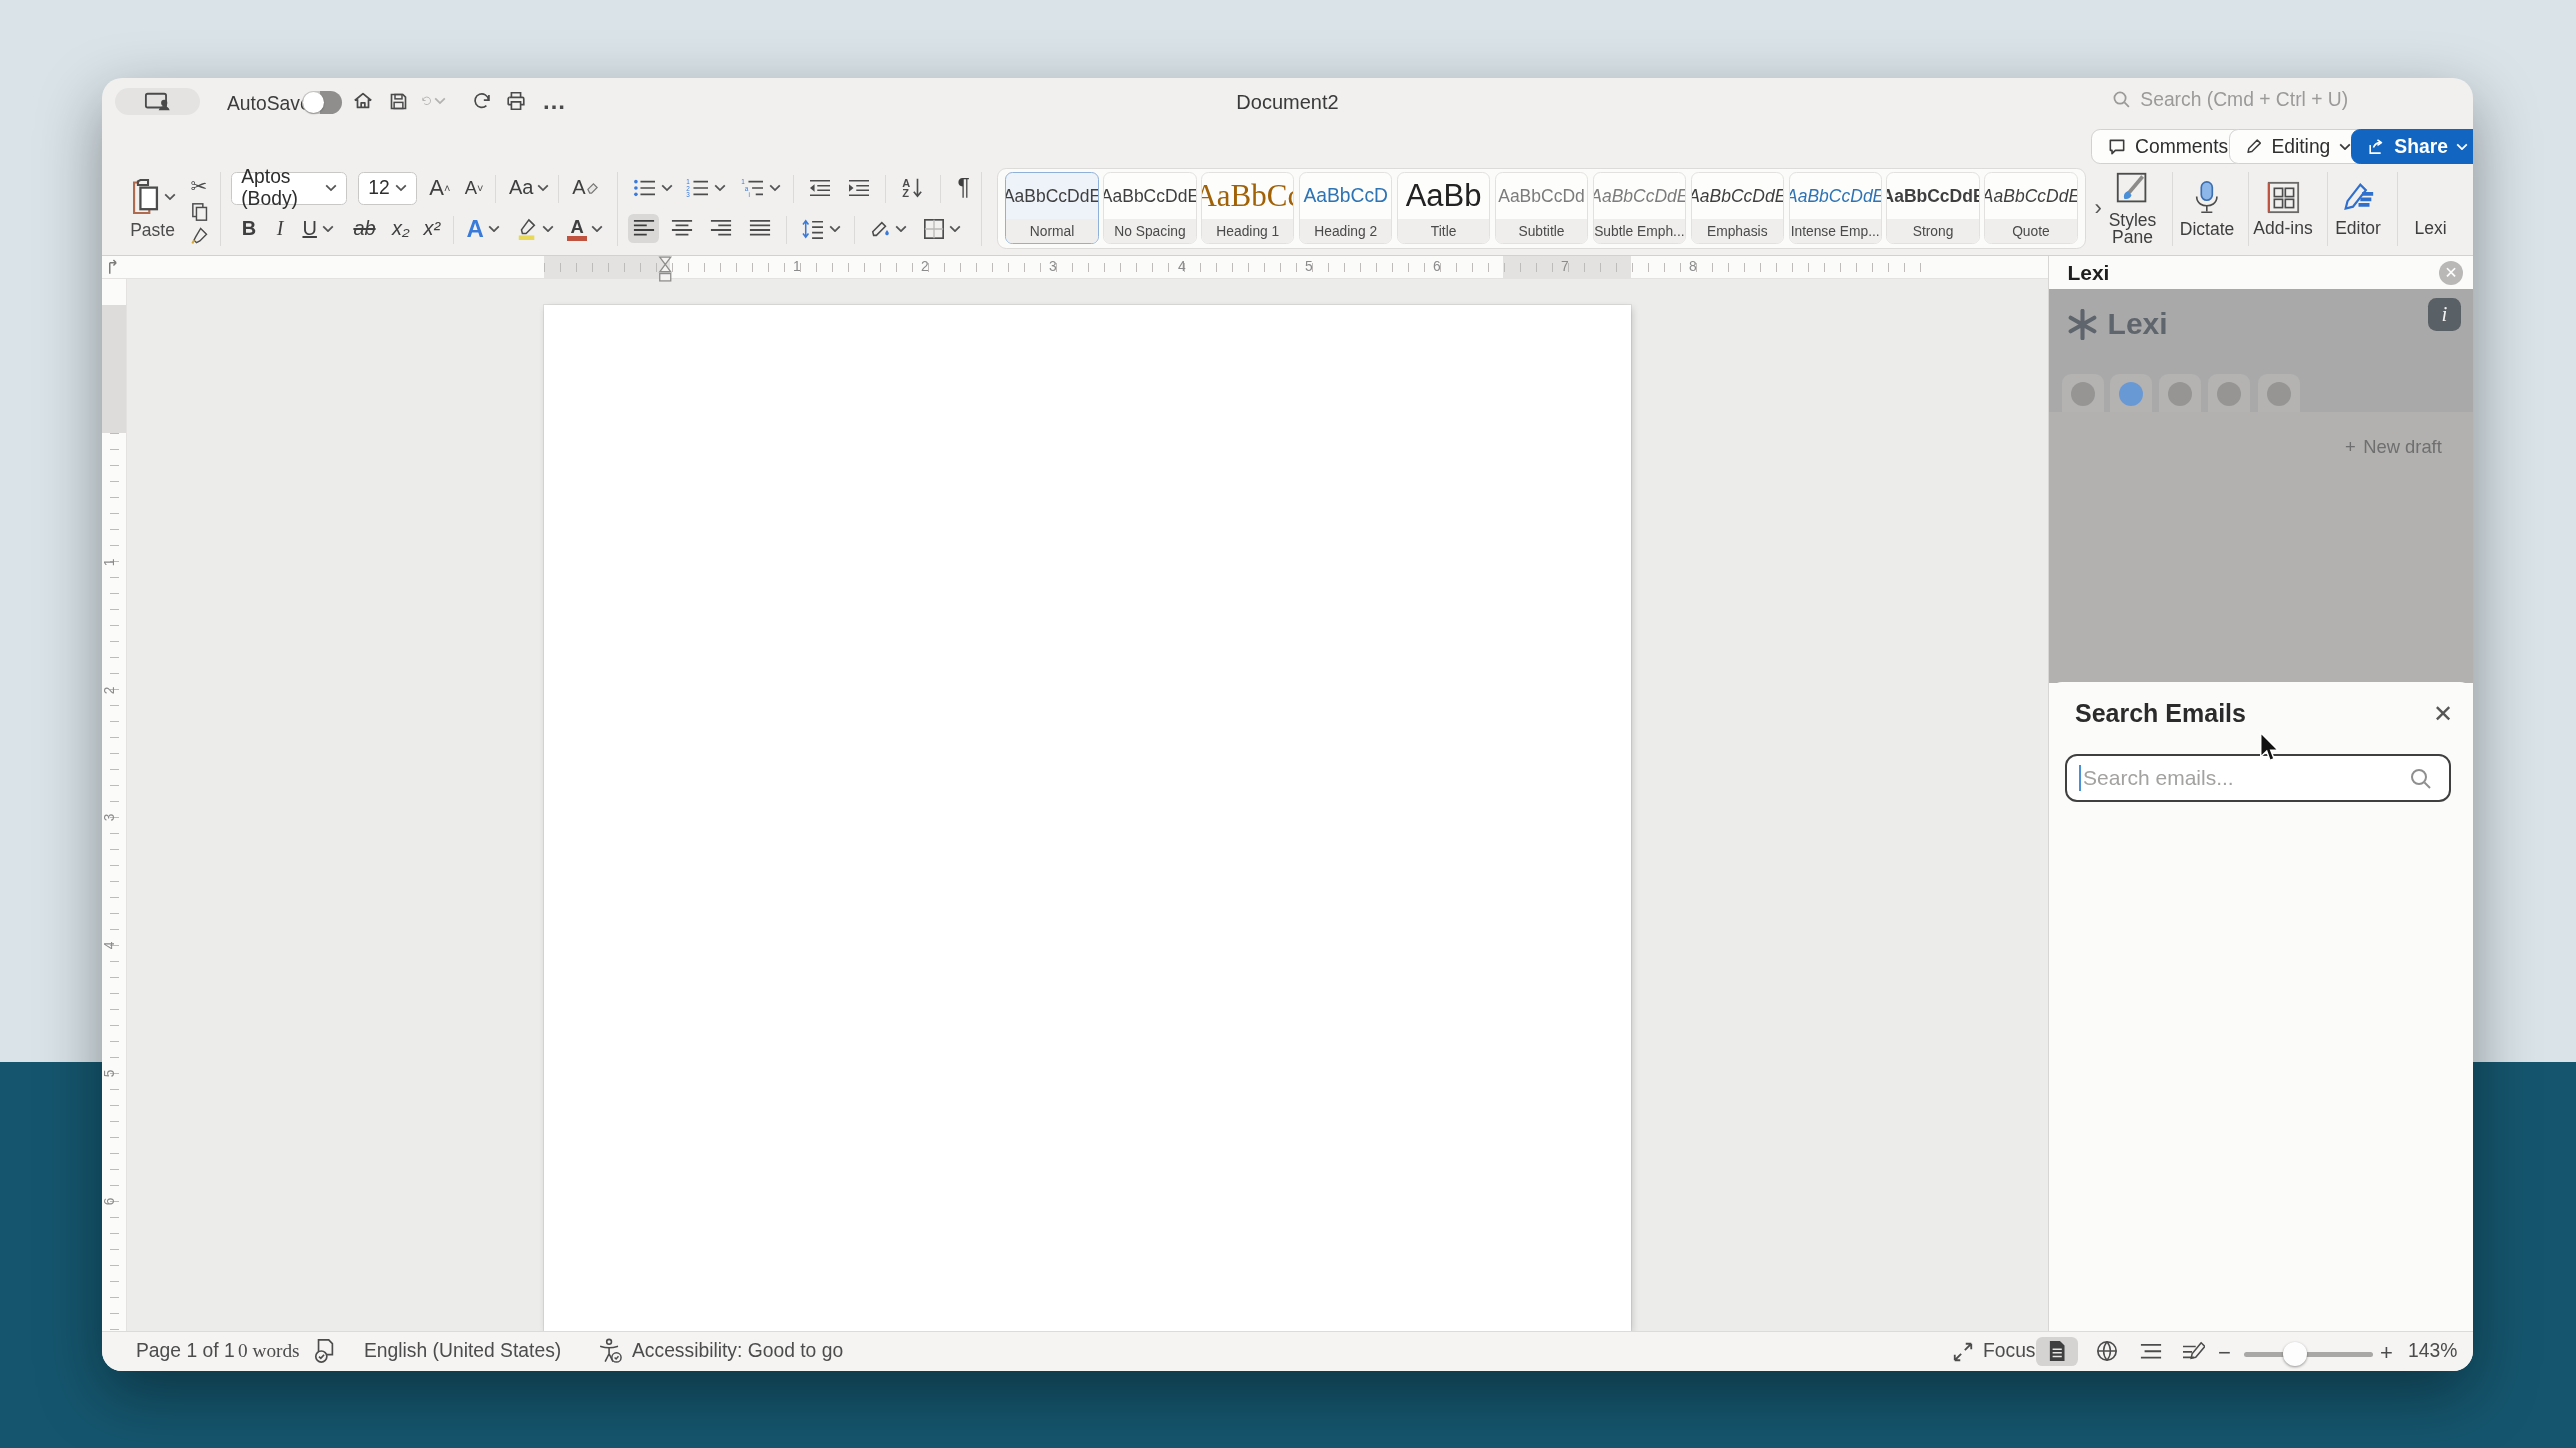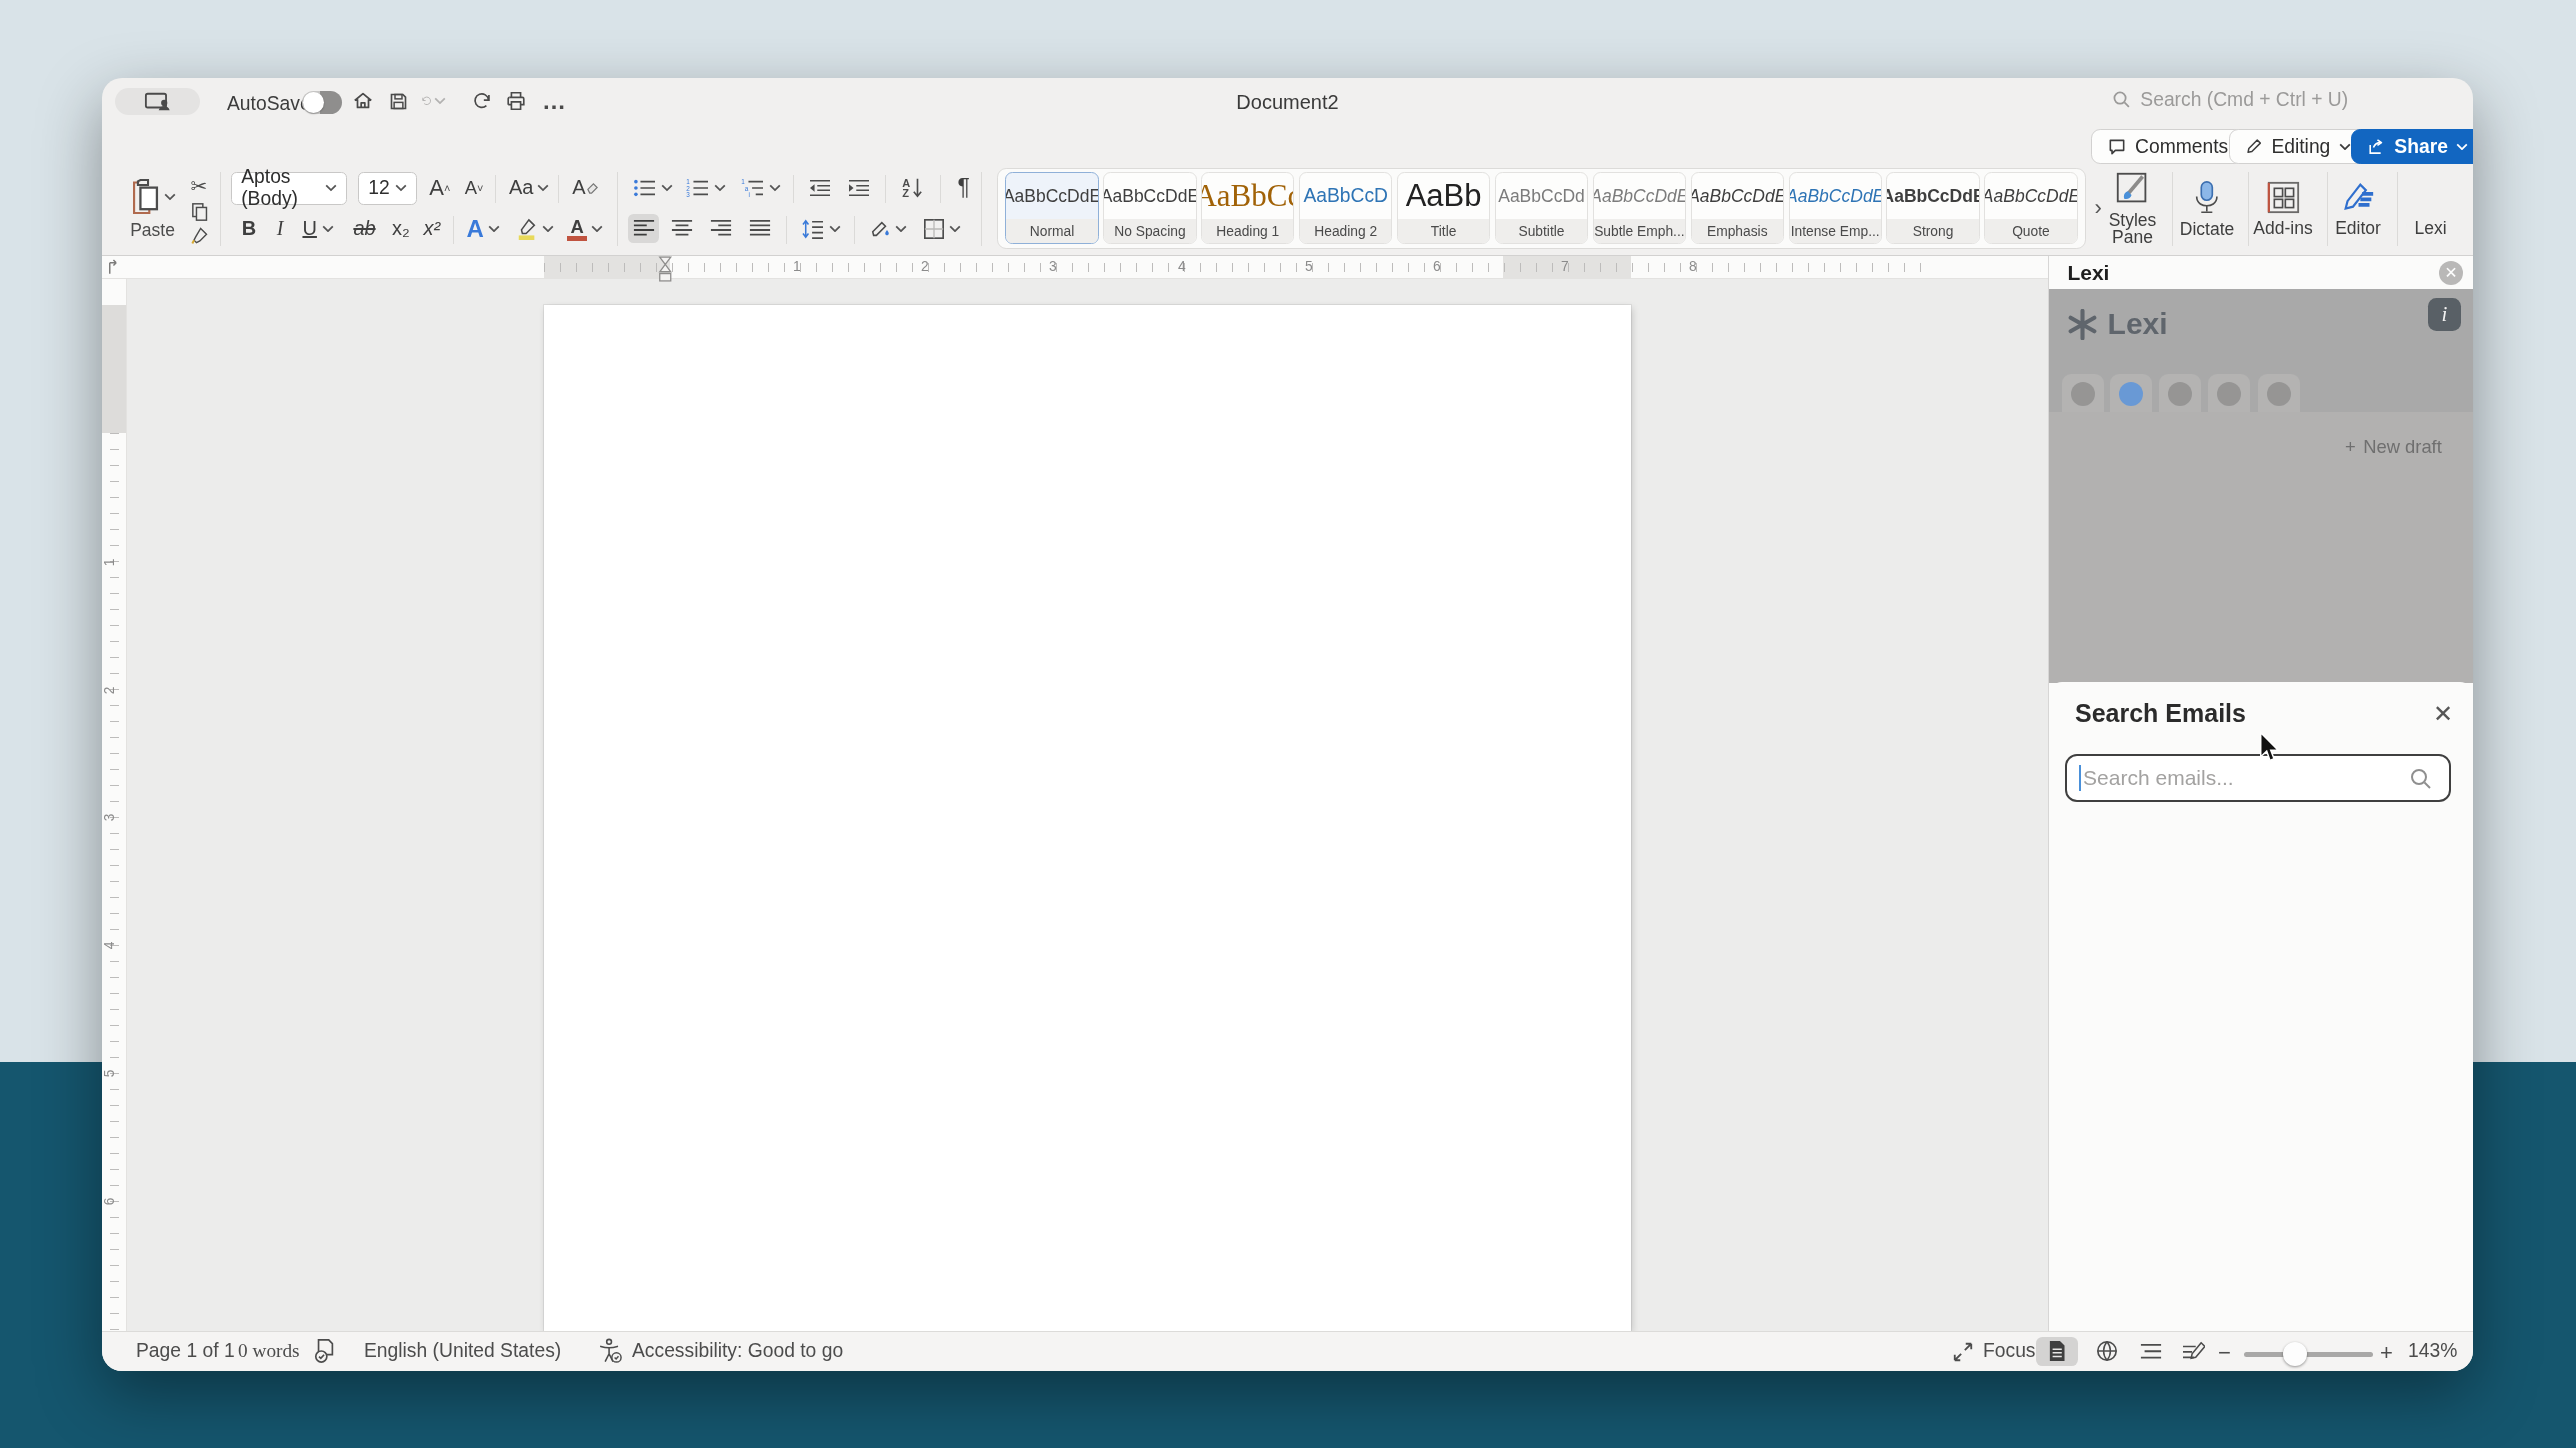--- a/index.html
+++ b/index.html
@@ -252,21 +252,21 @@
       <div class="ibtn" style="left:195px;top:48px;width:42px;height:29px;gap:4.6px;">
           <u class="glyph">U</u>
           <svg class="chev" viewBox="0 0 10 6">
             <path d="M1 1l4 4 4-4" fill="none" stroke="#555" stroke-width="1.5"></path>
           </svg>
         </div>
       <div class="ibtn" style="left:246px;top:48px;width:33px;height:29px;">
           <s class="glyph" style="font-style:italic;">ab</s>
         </div>
       <div class="ibtn" style="left:285px;top:48px;width:27.6px;height:29px;">
-          <span class="glyph" style="">x₂</span>
+          <span class="glyph" style="font-style:italic;">x₂</span>
         </div>
       <div class="ibtn" style="left:316px;top:48px;width:27.6px;height:29px;">
           <span class="glyph" style="font-style:italic;">x²</span>
         </div>
       <div class="vdiv" style="left:351px;top:50px;height:27.6px;"></div>
       <div class="ibtn" style="left:360px;top:48px;width:42px;height:29px;gap:3.7px;">
           <span class="glyph" style="font-size:24px;font-weight:bold;color:#3a7ad9;text-shadow:0 0 0.9px #fff;">A</span>
           <svg class="chev" viewBox="0 0 10 6">
             <path d="M1 1l4 4 4-4" fill="none" stroke="#555" stroke-width="1.5"></path>
           </svg>

